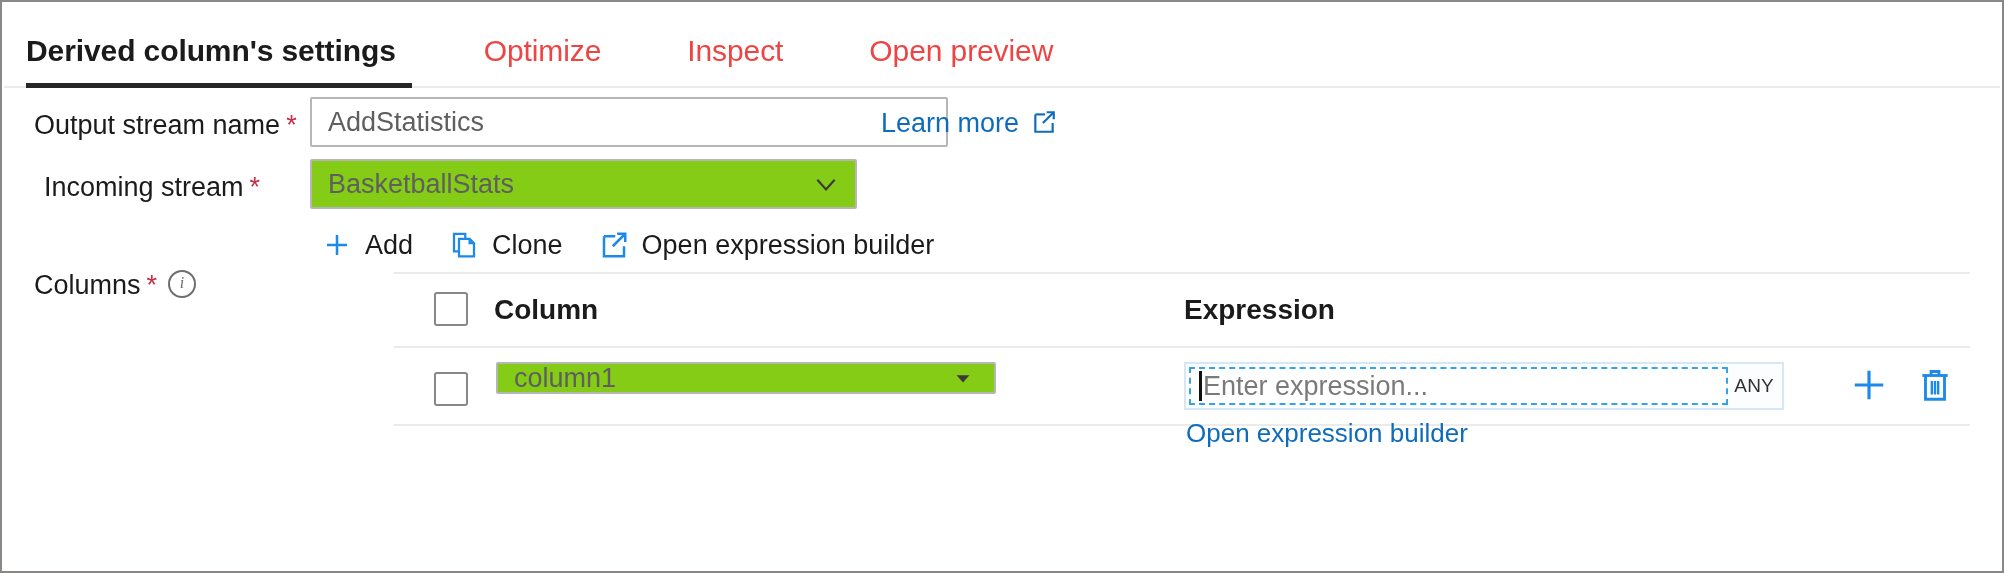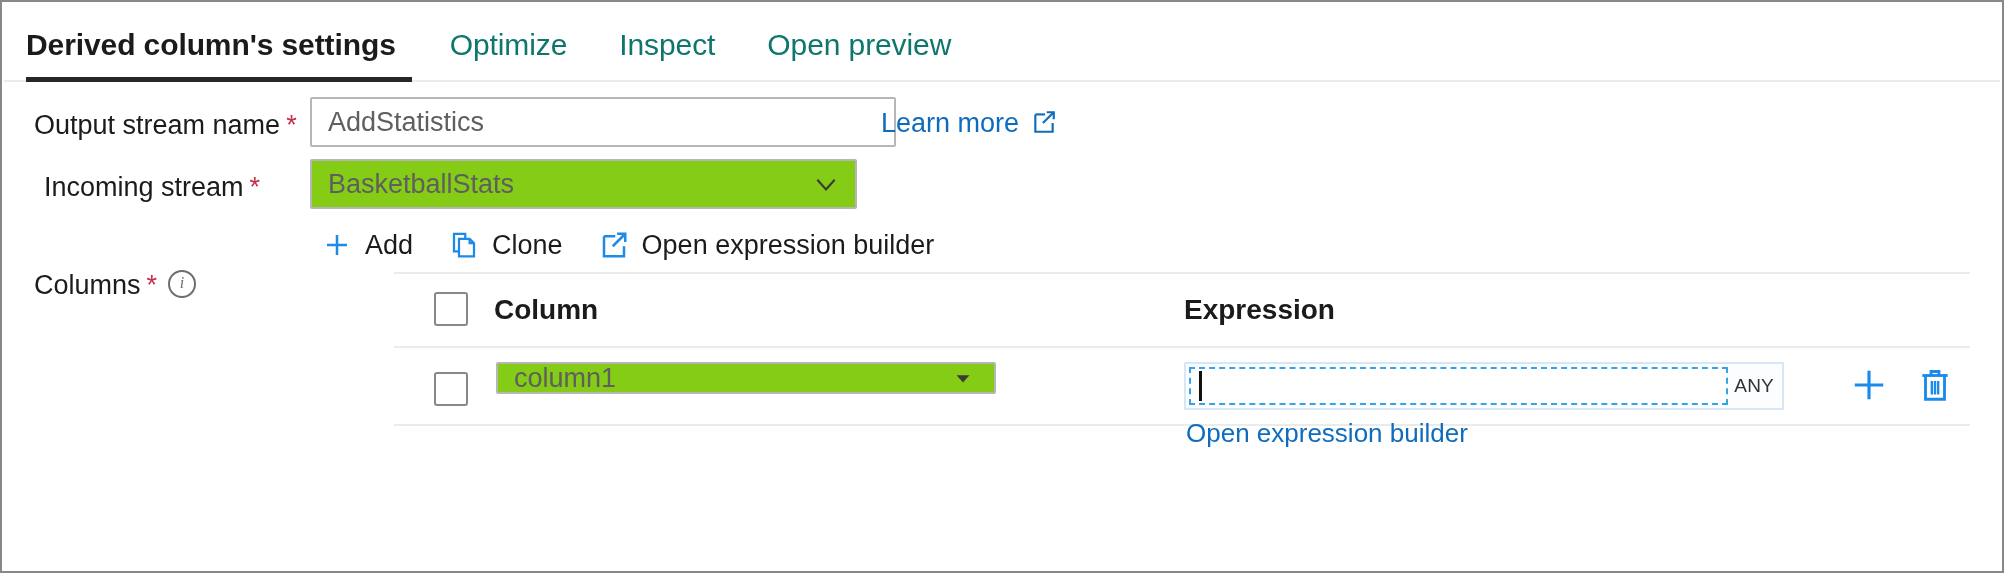--- a/index.html
+++ b/index.html
@@ -19,34 +19,35 @@
     box-sizing: border-box;
     background: #ffffff;
     border: 2px solid #8a8886;
     overflow: hidden;
   }
 
   
   .tabstrip {
     position: absolute;
     left: 2px;
-    top: 0;
+    top: 14px;
     right: 2px;
-    height: 80px;
+    height: 72px;
     box-sizing: border-box;
     border-bottom: 2px solid #ebebeb;
     display: flex;
     align-items: flex-end;
     padding-left: 22px;
+    gap: 34px;
   }
   .tab {
     position: relative;
     font-size: 30px;
     line-height: 1;
-    color: #0f766e;
+    color: #ef4444;
     padding: 0 26px 20px 26px;
     white-space: nowrap;
     cursor: pointer;
     background: transparent;
     border: none;
     font-family: "Liberation Sans", sans-serif;
     letter-spacing: -0.1px;
   }
   .tab:first-child { padding-left: 0; }
   .tab.active {
@@ -291,21 +292,21 @@
     <button class="tab">Inspect</button>
     <button class="tab">Open preview</button>
   </div>
 
   <div class="body">
 
     <div class="field-label" style="left:30px; top:38px;">
       <span>Output stream name</span><span class="req">*</span>
     </div>
 
-    <input class="textbox" style="left: 306px; top: 23px; width: 586px; height: 50px;" value="AddStatistics" placeholder="Output stream name">
+    <input class="textbox" style="left: 306px; top: 23px; width: 638px; height: 50px;" value="AddStatistics" placeholder="Output stream name">
 
     <a class="link" style="position:absolute; left:877px; top:34px;">
       <span>Learn more</span><span class="extlink-icon">
         <svg viewBox="0 0 24 24" width="26" height="26">
           <path d="M4 5 L4 21 L20 21 L20 13" fill="none" stroke="#0f6cbd" stroke-width="2"></path>
           <path d="M4 5 L13 5" fill="none" stroke="#0f6cbd" stroke-width="2"></path>
           <path d="M11 13 L21 3" fill="none" stroke="#0f6cbd" stroke-width="2"></path>
           <path d="M14.5 3 L21 3 L21 9.5" fill="none" stroke="#0f6cbd" stroke-width="2"></path>
         </svg>
       </span>
@@ -380,20 +381,21 @@
         <span class="chev">
           <svg viewBox="0 0 24 24" width="22" height="22">
             <path d="M5 9 L19 9 L12 17 Z" fill="#3b3a39"></path>
           </svg>
         </span>
       </div>
 
       <div class="expr-wrap" style="left:1180px; top:288px; width:600px; height:48px;">
         <div class="expr-field">
           <span class="caret"></span>
+          <span class="expr-ph">Enter expression...</span>
         </div>
         <div class="any-badge">ANY</div>
       </div>
 
       <button class="iconbtn" style="left:1846px; top:292px;">
         <span>
           <svg viewBox="0 0 24 24" width="38" height="38">
             <path d="M12 3 L12 21 M3 12 L21 12" stroke="#1b8ae8" stroke-width="2" fill="none"></path>
           </svg>
         </span>

